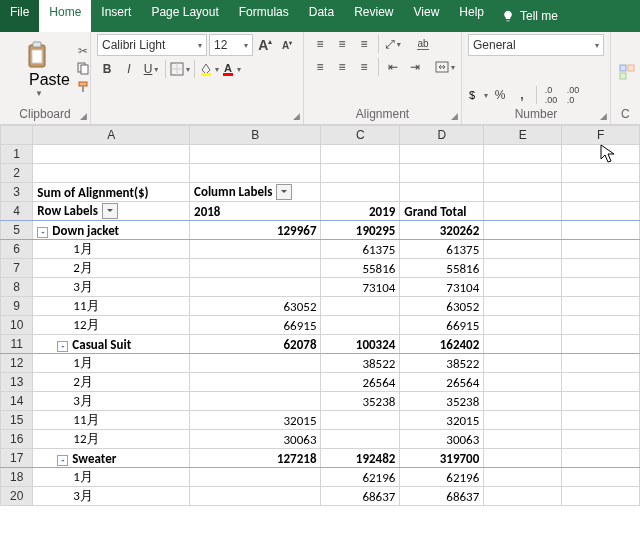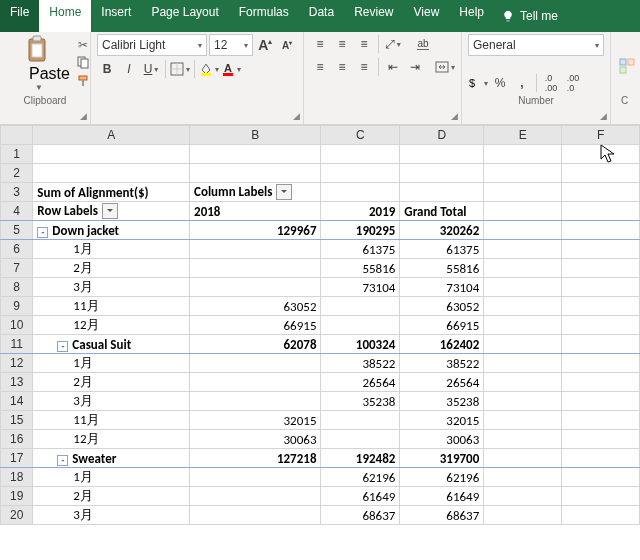--- a/index.html
+++ b/index.html
@@ -3,21 +3,21 @@
 <meta charset="utf-8">
 <style>
   html,body{margin:0;padding:0;font-family:"Segoe UI",Arial,sans-serif;font-size:12px;background:#fff;overflow:hidden;width:640px;height:560px;}
   .titlebar{background:#217346;height:32px;display:flex;align-items:stretch;color:#fff;}
   .tb-item{padding:0 10px;line-height:24px;cursor:pointer;font-size:12px;}
   .tb-item.active{background:#fff;color:#217346;}
   .tb-tell{display:flex;align-items:center;gap:6px;padding:0 8px;}
   .bulb{width:12px;height:12px;display:inline-block;}
   .ribbon{background:#f3f2f1;height:92px;display:flex;border-bottom:1px solid #d4d4d4;}
   .group{border-right:1px solid #d8d8d8;display:flex;flex-direction:column;justify-content:space-between;padding:2px 6px 0;position:relative;}
-  .group-label{text-align:center;color:#666;font-size:10px;padding:2px 0 18px;}
+  .group-label{text-align:center;color:#666;font-size:12px;padding:2px 0 3px;}
   .group-body{flex:1;display:flex;align-items:center;gap:4px;}
   .launcher{position:absolute;right:3px;bottom:3px;color:#888;font-size:9px;cursor:pointer;}
   .paste-col{display:flex;flex-direction:column;align-items:center;gap:0;}
   .paste-ico{width:26px;height:30px;display:block;}
   .drop{font-size:8px;color:#666;margin-left:2px;}
   .mini-col{display:flex;flex-direction:column;gap:3px;align-items:center;}
   .mini-btn{width:18px;height:16px;display:flex;align-items:center;justify-content:center;color:#555;cursor:pointer;}
   .combo{height:20px;border:1px solid #c8c8c8;background:#fff;display:flex;align-items:center;padding:0 4px;font-size:12px;color:#333;}
   .combo .drop{margin-left:auto;}
   .btnrow{display:flex;gap:2px;align-items:center;}
@@ -213,20 +213,21 @@
             <span>
               <svg width="14" height="12" viewBox="0 0 14 12">
                 <rect x="1" y="1" width="12" height="10" fill="none" stroke="#666"></rect>
                 <path d="M4 6h6M4 6l2-2M4 6l2 2M10 6l-2-2M10 6l-2 2" stroke="#666" fill="none"></path>
               </svg>
             </span>
             <span class="drop">▾</span>
           </div>
       </div>
     </div>
+    <div class="group-label">Alignment</div>
     <div class="launcher">◢</div>
   </div>
 
   <div class="group" style="width:140px">
     <div class="group-body stack" style="align-items:stretch;justify-content:space-between;">
       <div class="btnrow">
         <div class="combo" style="width:126px">
             <span>General</span>
             <span class="drop">▾</span>
           </div>
@@ -462,29 +463,20 @@
         <tr>
           <td class="rowhdr">18</td>
           <td class="pv-cell indent2"><span>1月</span></td>
           <td class="pv-cell"></td>
           <td class="pv-cell num">62196</td>
           <td class="pv-cell num">62196</td>
           <td class="pv-cell"></td>
           <td class="pv-cell"></td>
         </tr>
         <tr>
-          <td class="rowhdr">19</td>
-          <td class="pv-cell indent2"><span>2月</span></td>
-          <td class="pv-cell"></td>
-          <td class="pv-cell num">61649</td>
-          <td class="pv-cell num">61649</td>
-          <td class="pv-cell"></td>
-          <td class="pv-cell"></td>
-        </tr>
-        <tr>
           <td class="rowhdr">20</td>
           <td class="pv-cell indent2"><span>3月</span></td>
           <td class="pv-cell"></td>
           <td class="pv-cell num">68637</td>
           <td class="pv-cell num">68637</td>
           <td class="pv-cell"></td>
           <td class="pv-cell"></td>
         </tr>
       </tbody>
 </table>

